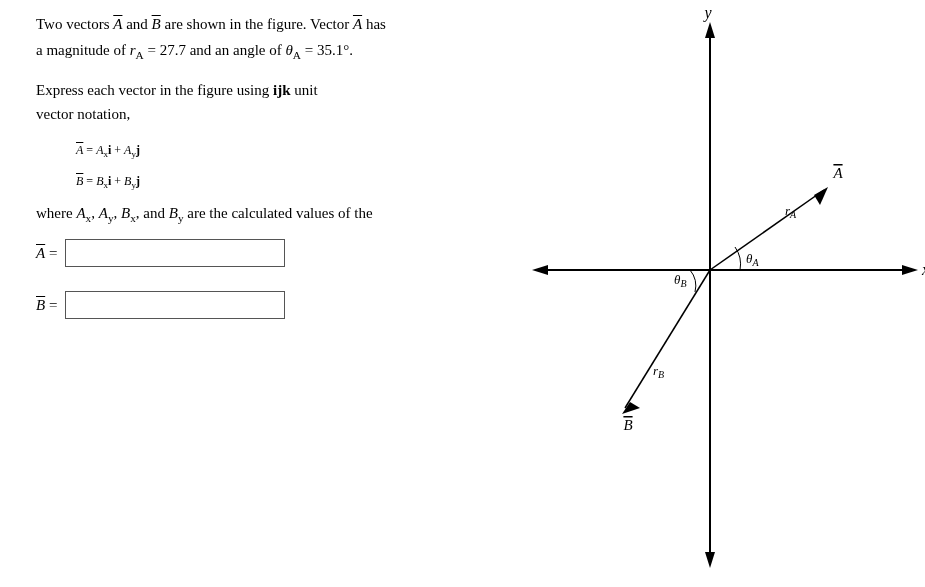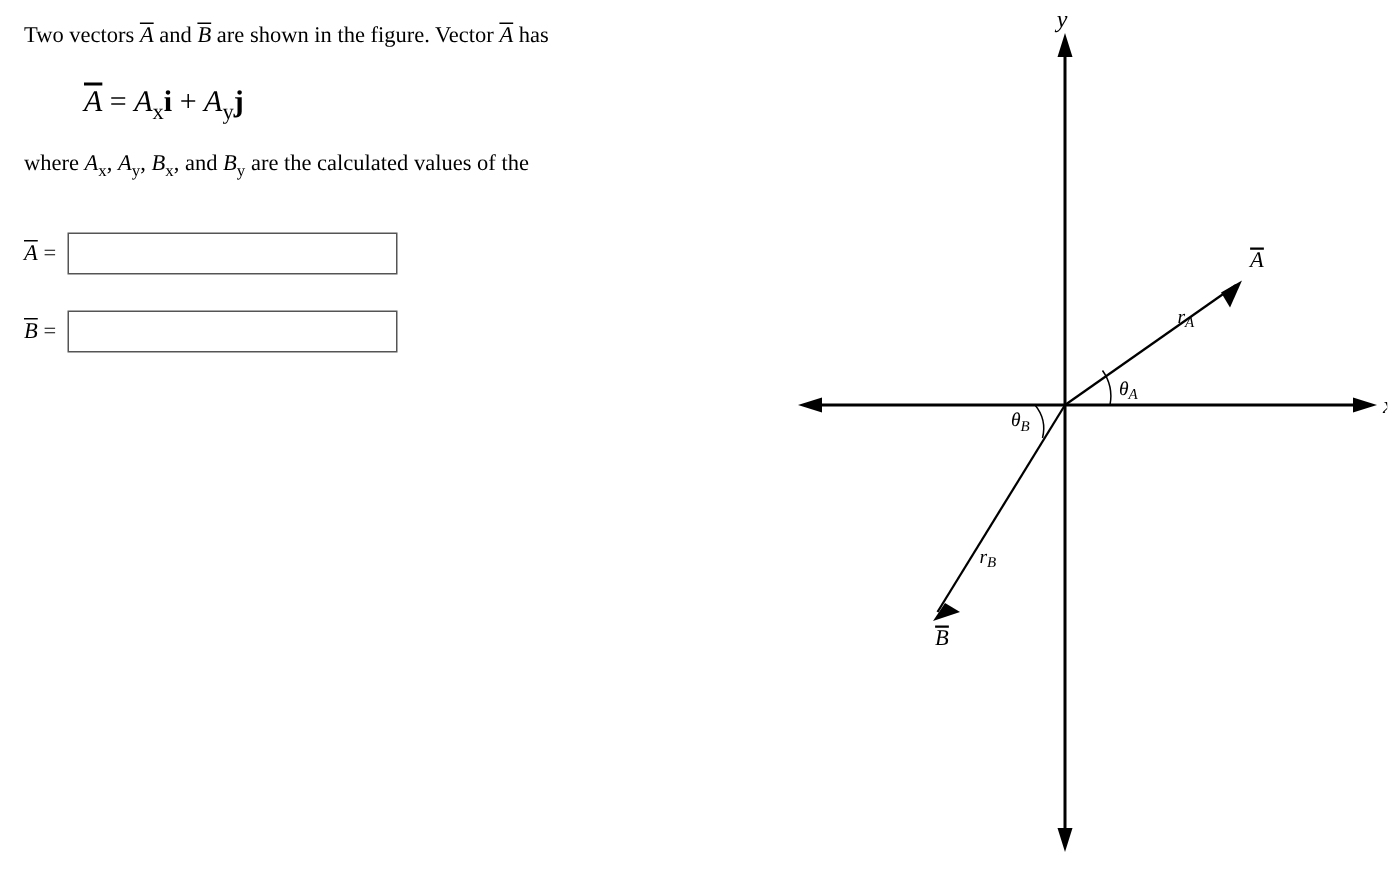--- a/index.html
+++ b/index.html
@@ -8,46 +8,46 @@
       font-family: "Times New Roman", Times, serif;
       font-size: 15px;
       color: #000;
       width: 925px;
       height: 587px;
       overflow: hidden;
       display: flex;
     }
     .left-panel {
       width: 480px;
-      padding: 12px 16px;
+      padding: 12px 36px;
       flex-shrink: 0;
     }
     .right-panel {
       flex: 1;
       position: relative;
     }
     .problem-text {
       line-height: 1.6;
       margin-bottom: 14px;
     }
     .problem-text p {
       margin-bottom: 2px;
     }
     .express-text {
       margin-bottom: 14px;
       line-height: 1.6;
     }
     .equation-block {
       margin-left: 40px;
       margin-bottom: 8px;
-      font-size: 20px;
+      font-size: 12px;
       line-height: 1.8;
     }
     .where-text {
-      margin-bottom: 32px;
+      margin-bottom: 12px;
       line-height: 1.6;
     }
     .answer-row {
       display: flex;
       align-items: center;
       margin-bottom: 24px;
     }
     .answer-label {
       font-size: 15px;
       margin-right: 8px;
@@ -73,25 +73,39 @@
     }
   </style>
 </head>
 <body>
 
 <div class="left-panel">
   <div class="problem-text">
     <p>
       Two vectors <span class="overline"><em>A</em></span> and <span class="overline"><em>B</em></span> are shown in the figure. Vector <span class="overline"><em>A</em></span> has
     </p>
+    <p>
+      a magnitude of <em>r</em><sub>A</sub> = 27.7 and an angle of <em>θ</em><sub>A</sub> = 35.1°.
+    </p>
   </div>
 
+  <div class="express-text">
+    <p>
+      Express each vector in the figure using <span class="bold">ijk</span> unit
+    </p>
+    <p>
+      vector notation,
+    </p>
+  </div>
 
   <div class="equation-block">
     <span class="overline"><em>A</em></span> = <em>A</em><sub>x</sub><strong>i</strong> + <em>A</em><sub>y</sub><strong>j</strong>
+  </div>
+  <div class="equation-block">
+    <span class="overline"><em>B</em></span> = <em>B</em><sub>x</sub><strong>i</strong> + <em>B</em><sub>y</sub><strong>j</strong>
   </div>
 
   <div class="where-text">
     <p>
       where <em>A</em><sub>x</sub>, <em>A</em><sub>y</sub>, <em>B</em><sub>x</sub>, and <em>B</em><sub>y</sub> are the calculated values of the
     </p>
   </div>
 
   <div class="answer-row">
     <span class="answer-label">

